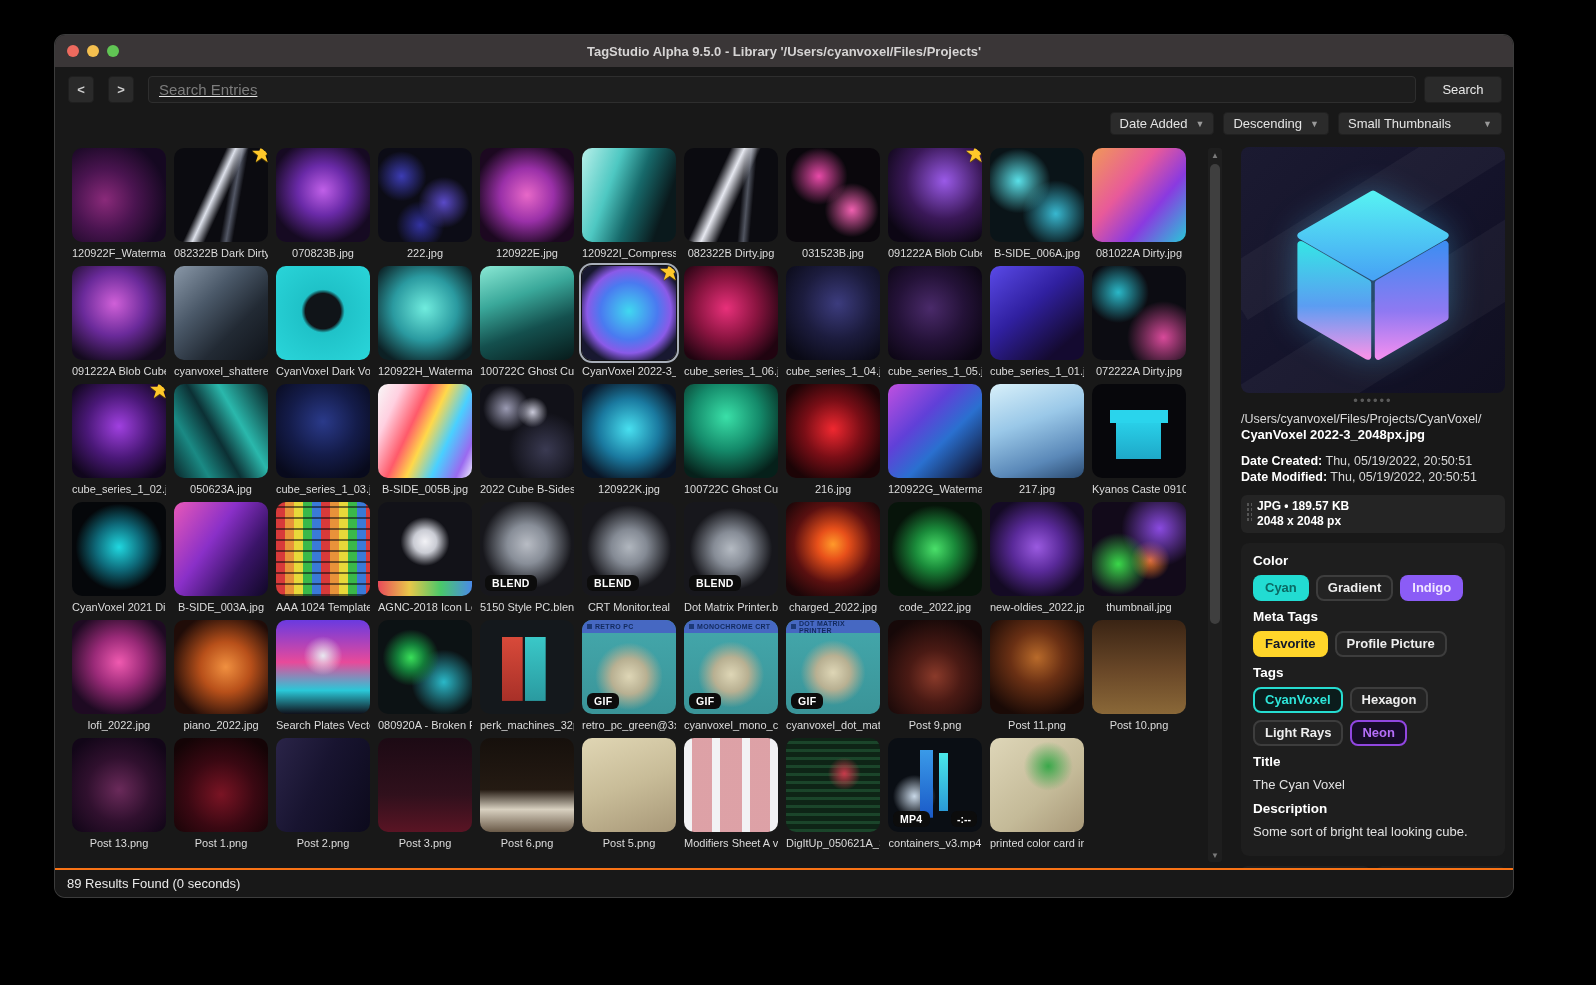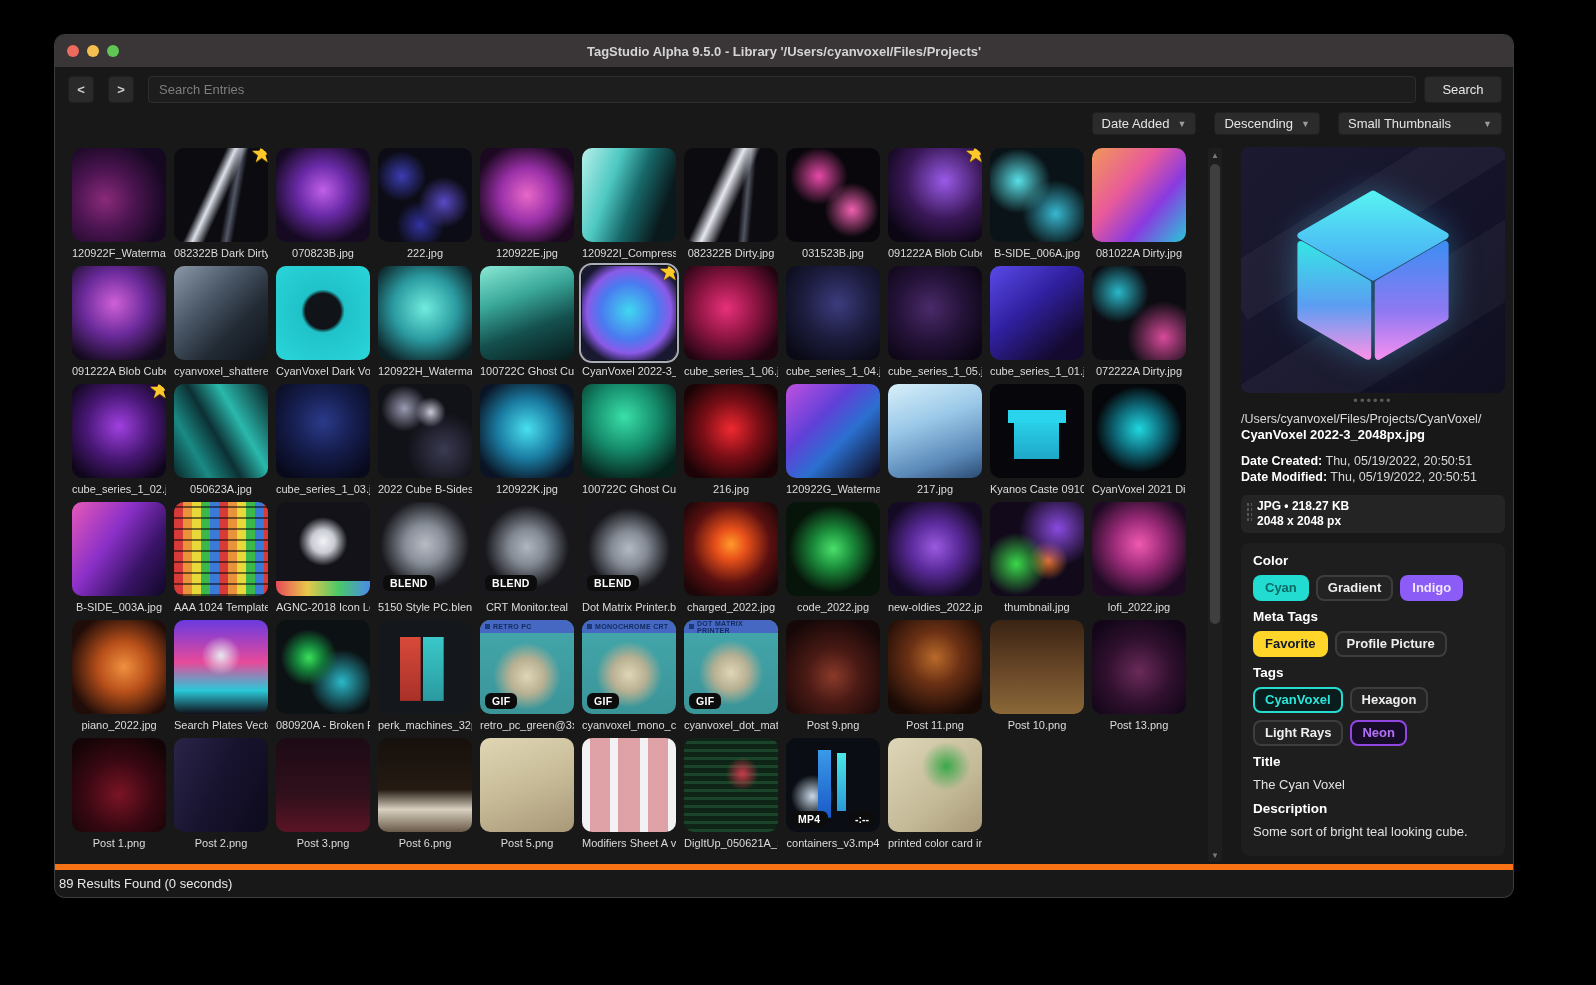--- a/index.html
+++ b/index.html
@@ -11,26 +11,26 @@
   .traffic{position:absolute;left:12px;top:10px;display:flex;gap:8px;}
   .tl{width:12px;height:12px;border-radius:50%;}
   .tl.red{background:#ed6a5e}.tl.yellow{background:#f4bf4f}.tl.green{background:#61c554}
   .title-text{font-size:13px;font-weight:bold;color:#d6d4d4;}
   
   .toolbar{position:absolute;left:13px;right:11px;top:41px;height:27px;display:flex;gap:8px;align-items:stretch;}
   .nav-btn{width:24px;background:#2a2a2a;border:1px solid #1f1f1f;border-radius:4px;color:#cfcfcf;
     font-size:13px;font-weight:bold;display:flex;align-items:center;justify-content:center;cursor:pointer;}
   .nav-btn+.nav-btn{margin-left:6px;}
   .search-input{flex:1;margin-left:6px;background:#1d1d1d;border:1px solid #2e2e2e;border-radius:4px;
-    color:#e8e8e8;font-size:13px;padding:0 10px;outline:none;}
+    color:#e8e8e8;font-size:15px;padding:0 10px;outline:none;text-decoration:underline;}
   .search-input::placeholder{color:#7d7d7d;}
   .search-btn{width:76px;background:#2a2a2a;border:1px solid #1f1f1f;border-radius:4px;color:#e8e8e8;
     font-size:13px;display:flex;align-items:center;justify-content:center;cursor:pointer;}
   
-  .sortrow{position:absolute;top:77px;right:11px;height:23px;display:flex;gap:18px;}
+  .sortrow{position:absolute;top:77px;right:11px;height:23px;display:flex;gap:9px;}
   .dd{background:#2b2b2b;border:1px solid #202020;border-radius:4px;color:#e4e4e4;font-size:13px;
     display:flex;align-items:center;gap:8px;padding:0 9px;cursor:pointer;}
   .dd .arrow{color:#9a9a9a;font-size:9px;}
   .dd.wide{width:144px;justify-content:space-between;align-items:center;}
   
   .grid{position:absolute;left:17px;top:113px;width:1126px;height:714px;display:grid;
     grid-template-columns:repeat(11,94px);grid-auto-rows:118px;column-gap:8px;}
   .tile{width:94px;position:relative;cursor:pointer;}
   .art{width:94px;height:94px;border-radius:10px;position:relative;overflow:hidden;background:#101014;}
   .tile.selected .art{box-shadow:0 0 0 1px #101014,0 0 0 3px #a8aeb8;}
@@ -74,22 +74,22 @@
   .pill.default{background:#232323;border-color:#3d3d3d;color:#eeeeee;}
   .pill.indigo{background:#8b5cf6;color:#f0e6ff;}
   .pill.favorite{background:#ffd52a;color:#0f172a;}
   .pill.cyan-outline{background:#0b1c1c;border-color:#26dcd0;color:#2ee6da;}
   .pill.neon-outline{background:#170c28;border-color:#9146e0;color:#b46ef8;}
   .sec-val{font-size:13px;color:#e2e2e2;line-height:17px;margin-bottom:4px;}
   .panel-btns{display:flex;gap:6px;margin-top:10px;}
   .panel-btn{flex:1;height:25px;background:#202020;border-radius:6px;color:#f0f0f0;font-size:13px;
     display:flex;align-items:center;justify-content:center;cursor:pointer;}
   
-  .statusbar{position:absolute;left:0;right:0;bottom:0;height:27px;border-top:6px solid #f97316;
-    display:flex;align-items:center;padding-left:4px;background:#181818;}
+  .statusbar{position:absolute;left:0;right:0;bottom:0;height:27px;border-top:2px solid #f97316;
+    display:flex;align-items:center;padding-left:12px;background:#181818;}
   .status-text{font-size:13px;color:#eaeaea;}
 </style>
 </head>
 <body>
 
 <div class="window">
 
   <div class="titlebar">
     <div class="traffic">
       <div class="tl red"></div>
@@ -335,20 +335,29 @@
       <div class="fname">050623A.jpg</div>
     </div>
       <div class="tile">
       <div class="art" style="background: radial-gradient(circle at 50% 40%, rgb(42, 58, 138) 0%, rgb(20, 28, 74) 46%, rgb(8, 10, 28) 86%);">
         
         
         
         
       </div>
       <div class="fname">cube_series_1_03.j</div>
+    </div>
+      <div class="tile">
+      <div class="art" style="background: linear-gradient(115deg, rgb(248, 248, 248) 0%, rgb(255, 208, 224) 18%, rgb(255, 90, 106) 38%, rgb(255, 216, 74) 52%, rgb(74, 208, 255) 70%, rgb(154, 106, 240) 88%, rgb(240, 240, 255) 100%);">
+        
+        
+        
+        
+      </div>
+      <div class="fname">B-SIDE_005B.jpg</div>
     </div>
       <div class="tile">
       <div class="art" style="background: radial-gradient(circle at 28% 26%, rgb(154, 154, 178) 0%, rgba(0, 0, 0, 0) 24%), radial-gradient(circle at 56% 30%, rgb(202, 202, 218) 0%, rgba(0, 0, 0, 0) 18%), radial-gradient(circle at 70% 70%, rgb(58, 58, 82) 0%, rgba(0, 0, 0, 0) 40%), rgb(17, 17, 24);">
         
         
         
         
       </div>
       <div class="fname">2022 Cube B-Sides</div>
     </div>
@@ -733,21 +742,21 @@
 
     <div class="dates">
       <div><b>Date Created:</b>
         <span>Thu, 05/19/2022, 20:50:51</span></div>
       <div><b>Date Modified:</b>
         <span>Thu, 05/19/2022, 20:50:51</span></div>
     </div>
 
     <div class="infobox">
       <div class="grip"></div>
-      <div class="l1">JPG  •  218.27 KB</div>
+      <div class="l1">JPG  •  189.57 KB</div>
       <div class="l2">2048 x 2048 px</div>
     </div>
 
     <div class="sections">
       <div class="sec-h">Color</div>
       <div class="pillrow">
           <span class="pill cyan">Cyan</span>
           <span class="pill default">Gradient</span>
           <span class="pill indigo">Indigo</span>
         </div>

